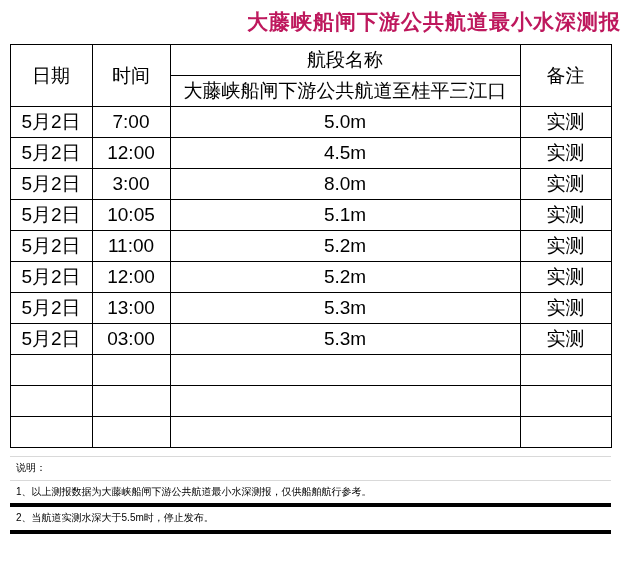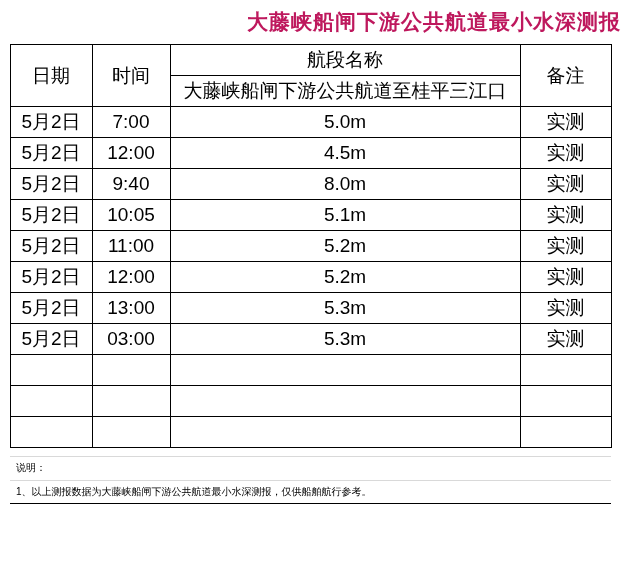--- a/index.html
+++ b/index.html
@@ -66,21 +66,21 @@
     height: 30px;
   }
   .notes {
     margin: 8px 10px 0 10px;
     font-size: 10px;
     line-height: 1.05;
     color: #000;
   }
   .notes .note-line {
     padding: 6px 2px 6px 6px;
-    border-bottom: 1px solid #000000;
+    border-bottom: 4px solid #000000;
     white-space: nowrap;
   }
   .notes .note-line.first {
     border-top: 1px solid #d9d9d9;
   }
   .notes .note-line.head {
     border-bottom: 1px solid #d9d9d9;
   }
 </style>
 </head>
@@ -115,21 +115,21 @@
         <td>实测</td>
       </tr>
       <tr>
         <td>5月2日</td>
         <td>12:00</td>
         <td>4.5m</td>
         <td>实测</td>
       </tr>
       <tr>
         <td>5月2日</td>
-        <td>9:40</td>
+        <td>3:00</td>
         <td>8.0m</td>
         <td>实测</td>
       </tr>
       <tr>
         <td>5月2日</td>
         <td>10:05</td>
         <td>5.1m</td>
         <td>实测</td>
       </tr>
       <tr>
@@ -174,15 +174,16 @@
         <td></td>
         <td></td>
         <td></td>
       </tr>
     </tbody>
   </table>
 
   <div class="notes">
     <div class="note-line first head">说明：</div>
     <div class="note-line">1、以上测报数据为大藤峡船闸下游公共航道最小水深测报，仅供船舶航行参考。</div>
+    <div class="note-line">2、当航道实测水深大于5.5m时，停止发布。</div>
   </div>
 
 </div>
 
 </body></html>

